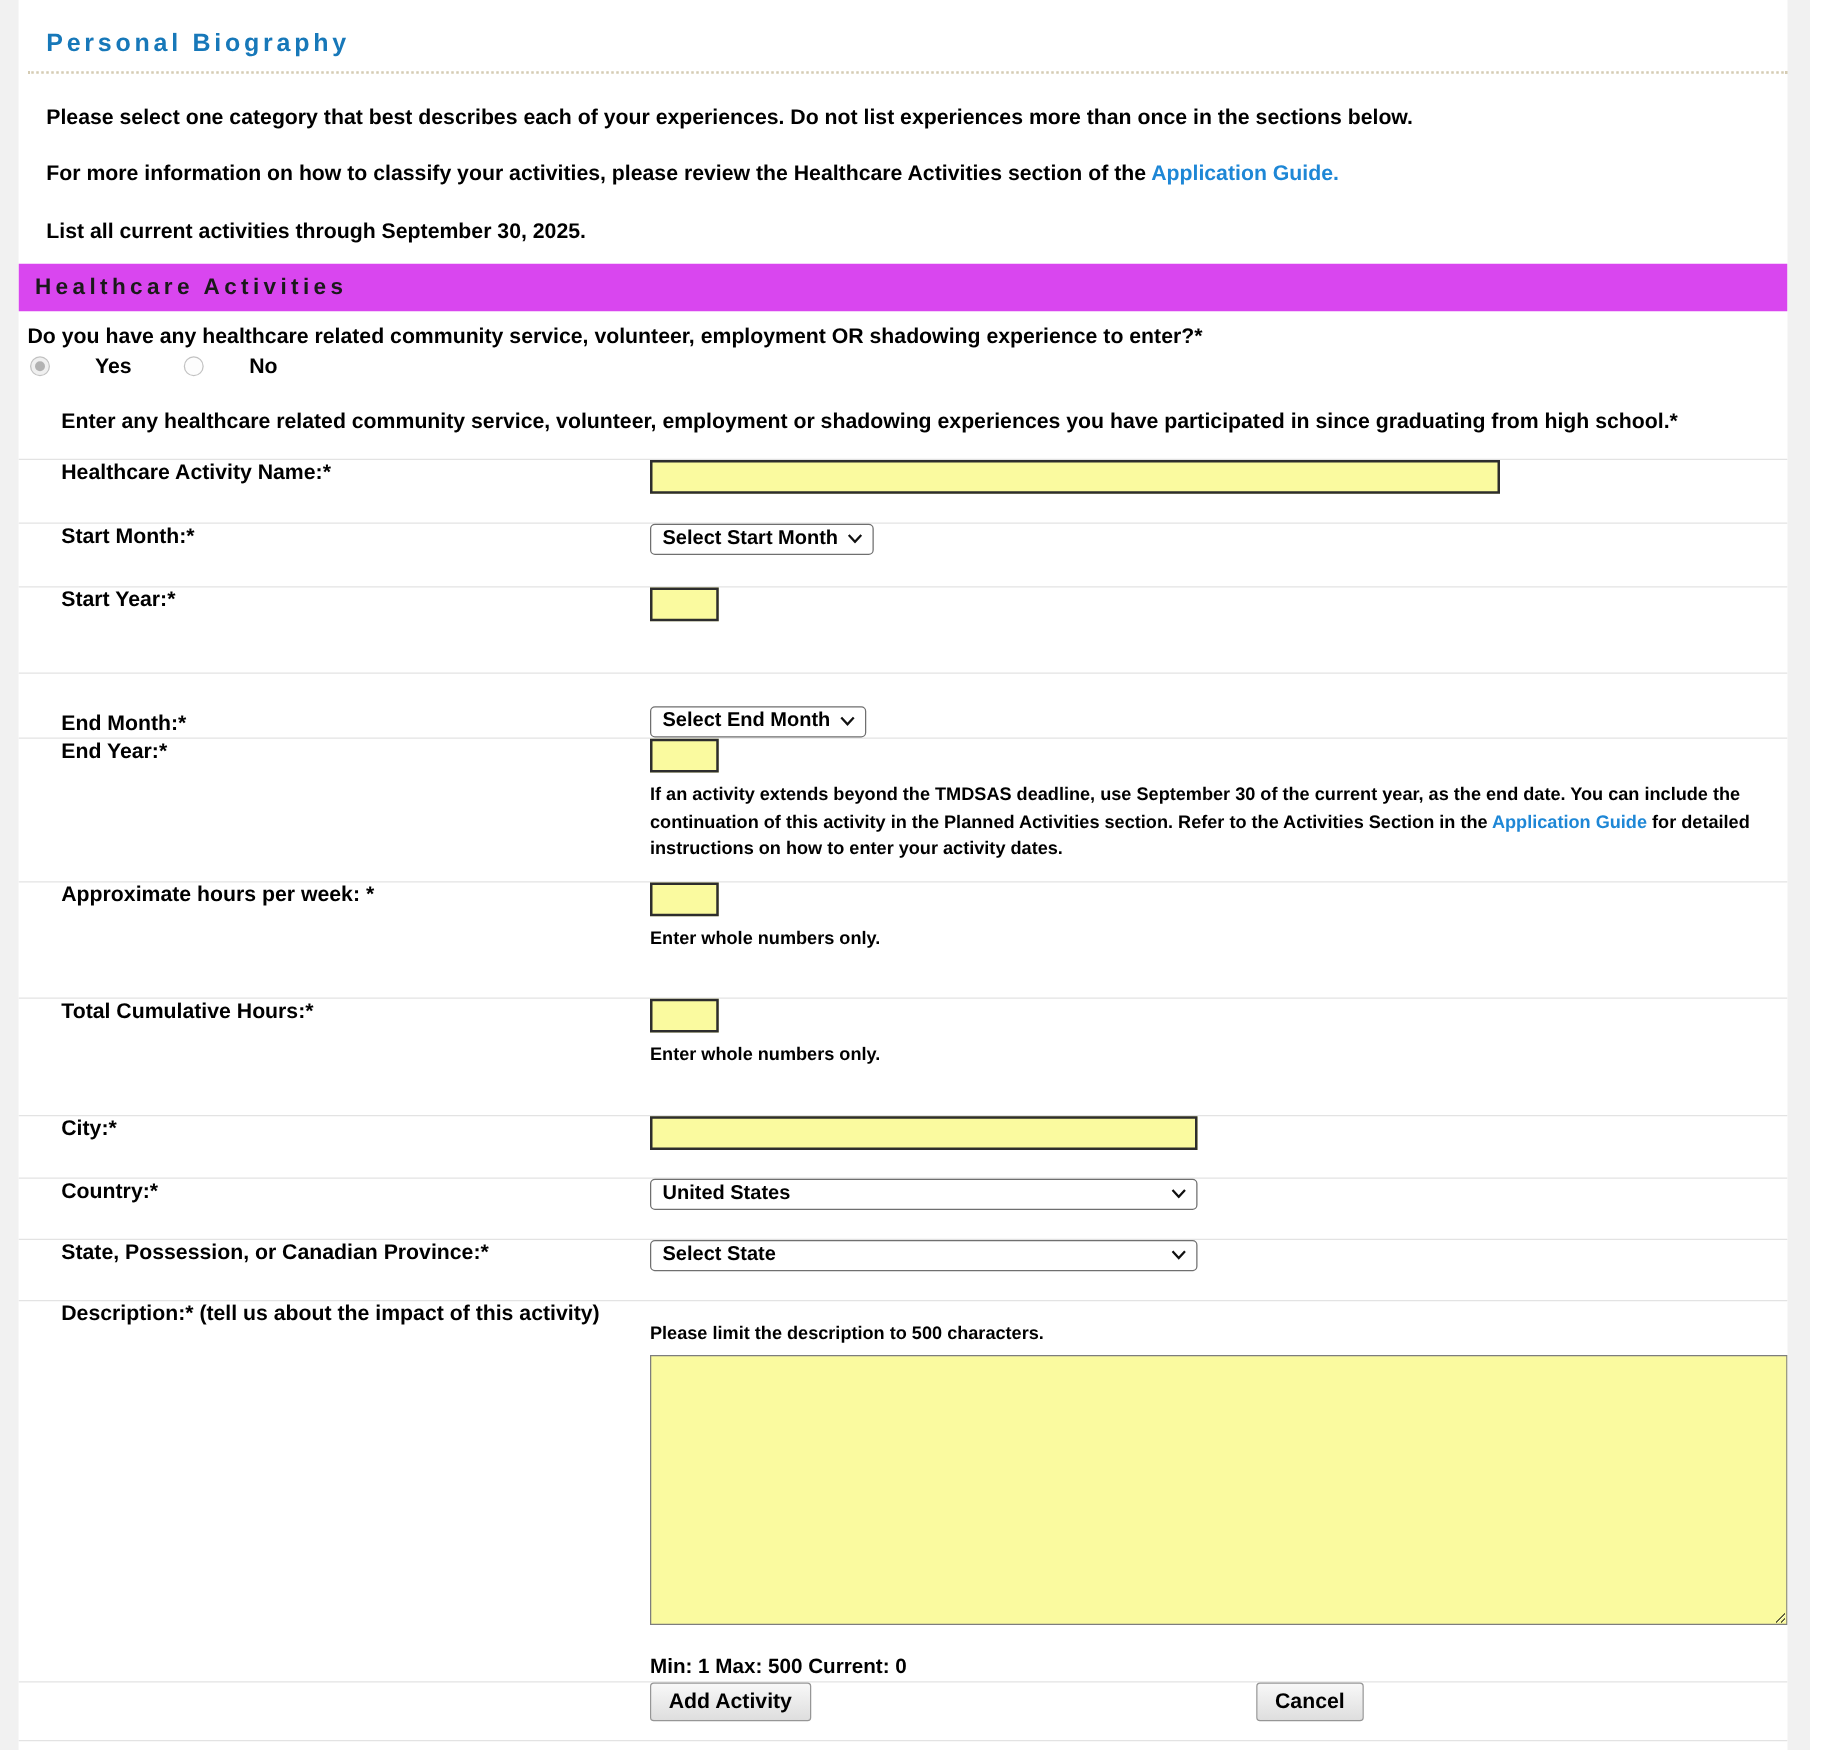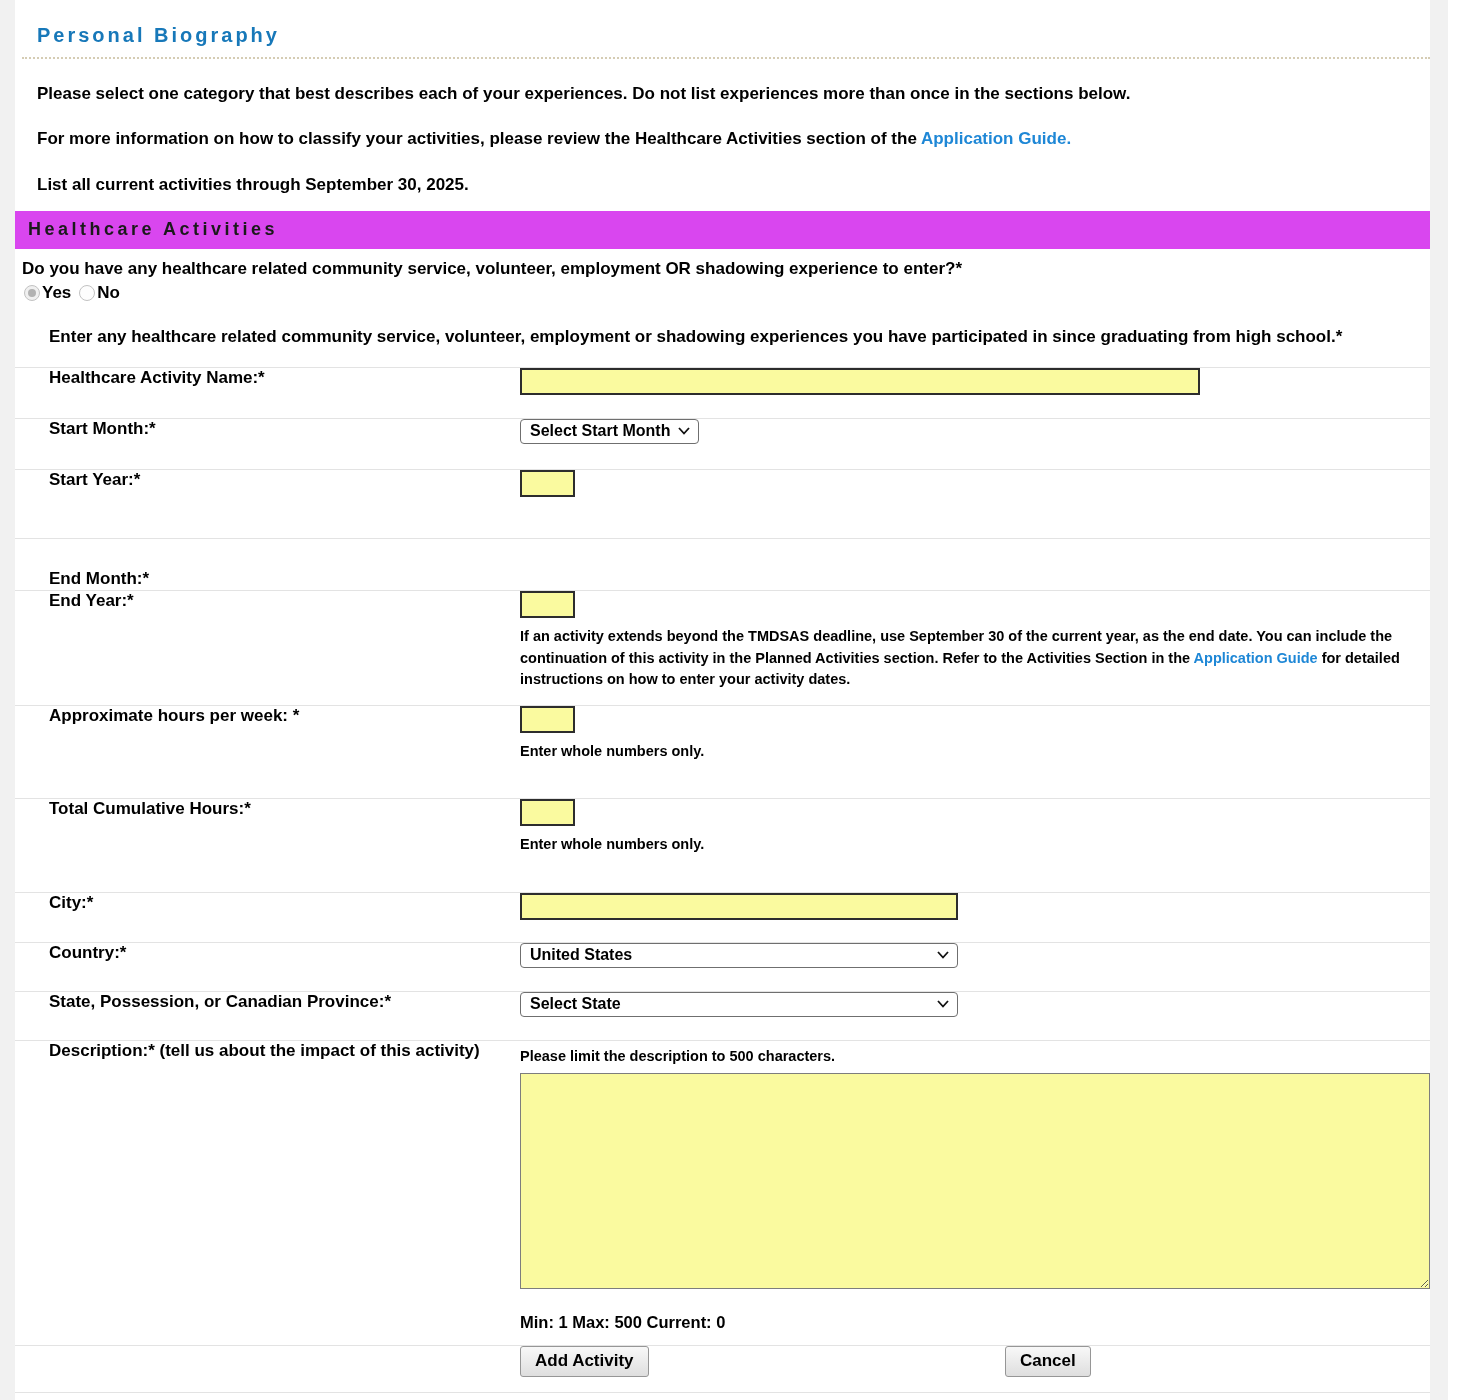--- a/index.html
+++ b/index.html
@@ -36,21 +36,21 @@
   
   .section-header {
     margin-top:16px;
     background:#d946ef;
     padding:8px 0 9px 13px;
     font-size:18px; font-weight:bold; letter-spacing:3.5px;
     color:#1a1a1a;
   }
 
   .question { margin:10px 0 0 7px; font-size:17px; font-weight:bold; }
-  .radio-row { margin:4px 0 0 9px; display:flex; align-items:center; }
+  .radio-row { margin:4px 0 0 9px; display:flex; align-items:center;gap:34px; }
   .radio {
     width:16px; height:16px; border-radius:50%;
     border:1px solid #c2c2c2; background:#fdfdfd;
     display:inline-block; position:relative; margin-right:2px;
   }
   .radio.selected { background:#f0f0f0; }
   .radio.selected::after {
     content:""; position:absolute; left:3px; top:3px;
     width:8px; height:8px; border-radius:50%; background:#b2b2b2;
   }
@@ -186,20 +186,30 @@
 
       <div class="row r-syear">
         <div class="lbl">Start Year:*</div>
         <div class="fld">
           <input class="txt-input w-small" value="" style="">
         </div>
       </div>
 
       <div class="row r-emonth">
         <div class="lbl">End Month:*</div>
+        <div class="fld">
+          <div class="select">
+            <span>Select End Month</span>
+            <span class="chev">
+                <svg width="12" height="8" viewBox="0 0 12 8">
+                  <polyline points="1,1 6,6.5 11,1" fill="none" stroke="#111" stroke-width="1.8"></polyline>
+                </svg>
+              </span>
+          </div>
+        </div>
       </div>
 
       <div class="row r-eyear">
         <div class="lbl">End Year:*</div>
         <div class="fld">
           <input class="txt-input w-small" value="" style="">
           <p class="helper-note note-wide"><span>If an activity extends beyond the TMDSAS deadline, use September 30 of the current year, as the end date. You can include the continuation of this activity in the Planned Activities section. Refer to the Activities Section in the </span><a class="link">Application Guide</a><span> for detailed instructions on how to enter your activity dates.</span></p>
         </div>
       </div>
 
@@ -250,21 +260,21 @@
                   <polyline points="1,1 6,6.5 11,1" fill="none" stroke="#111" stroke-width="1.8"></polyline>
                 </svg>
               </span>
           </div>
         </div>
       </div>
 
       <div class="row r-desc">
         <div class="lbl">Description:* (tell us about the impact of this activity)</div>
         <div class="fld">
-          <p class="helper-note" style="margin-top:5px;">Please limit the description to 500 characters.</p>
+          <p class="helper-note" style="margin-top:16px;">Please limit the description to 500 characters.</p>
           <textarea class="desc" style=""></textarea>
           <p class="counter">Min: 1 Max: 500 Current: 0</p>
         </div>
       </div>
 
       <div class="row r-buttons last">
         <div class="lbl"></div>
         <div class="fld">
           <button class="btn">Add Activity</button>
           <button class="btn cancel">Cancel</button>

